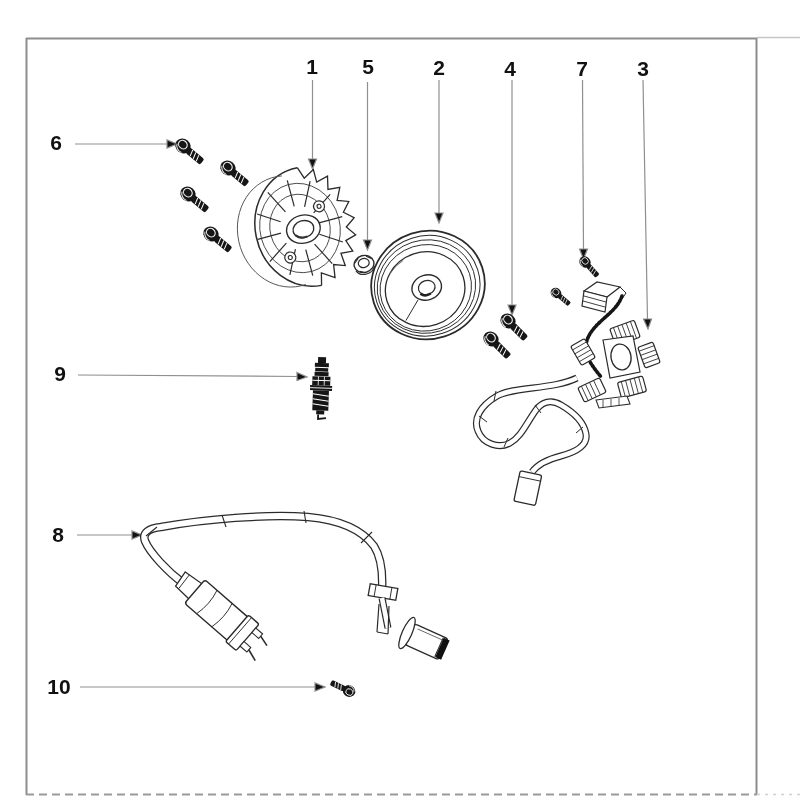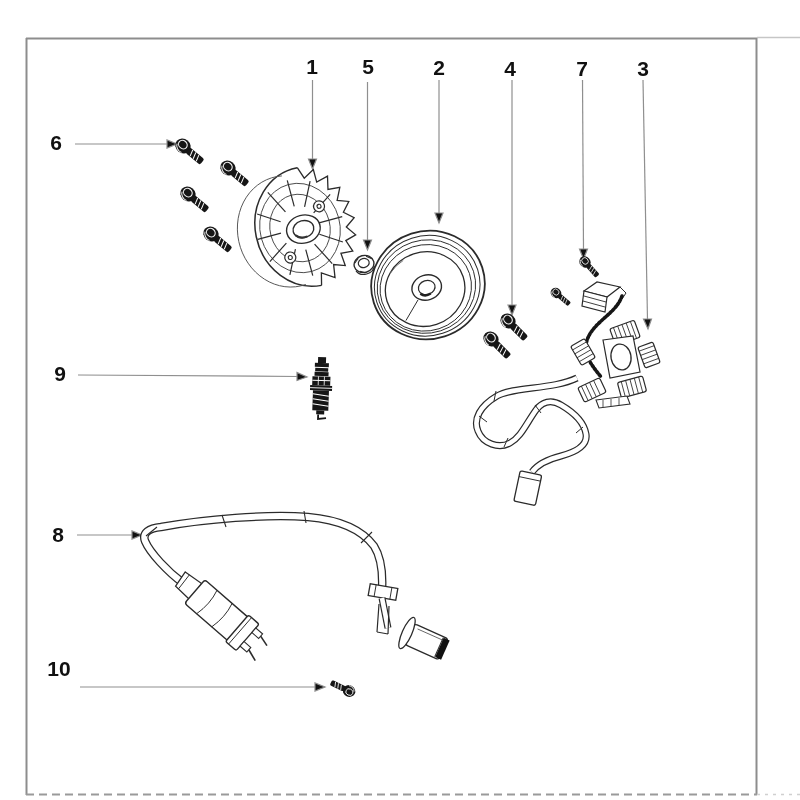--- a/index.html
+++ b/index.html
@@ -231,15 +231,15 @@
 
 <div class="callout" style="left:312px;top:66px">1</div>
 <div class="callout" style="left:368px;top:66px">5</div>
 <div class="callout" style="left:439px;top:67px">2</div>
 <div class="callout" style="left:510px;top:68px">4</div>
 <div class="callout" style="left:582px;top:68px">7</div>
 <div class="callout" style="left:643px;top:68px">3</div>
 <div class="callout" style="left:56px;top:142px">6</div>
 <div class="callout" style="left:60px;top:373px">9</div>
 <div class="callout" style="left:58px;top:534px">8</div>
-<div class="callout" style="left:59px;top:668px">10</div>
+<div class="callout" style="left:59px;top:686px">10</div>
 
 </div>
 
 </body></html>

